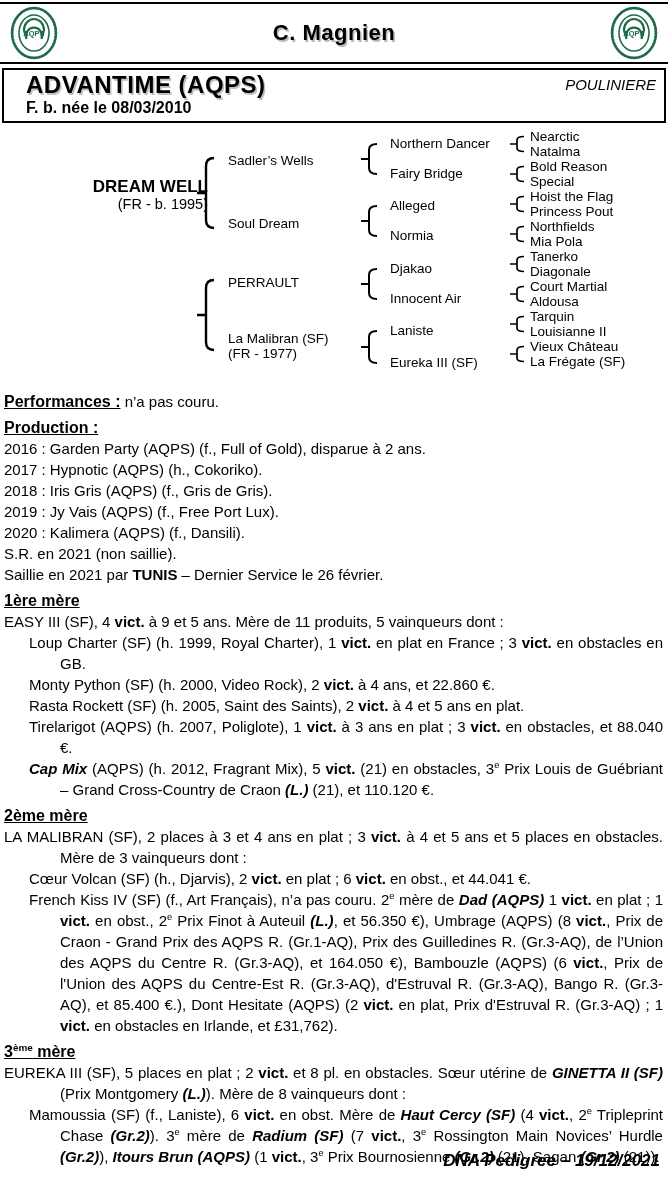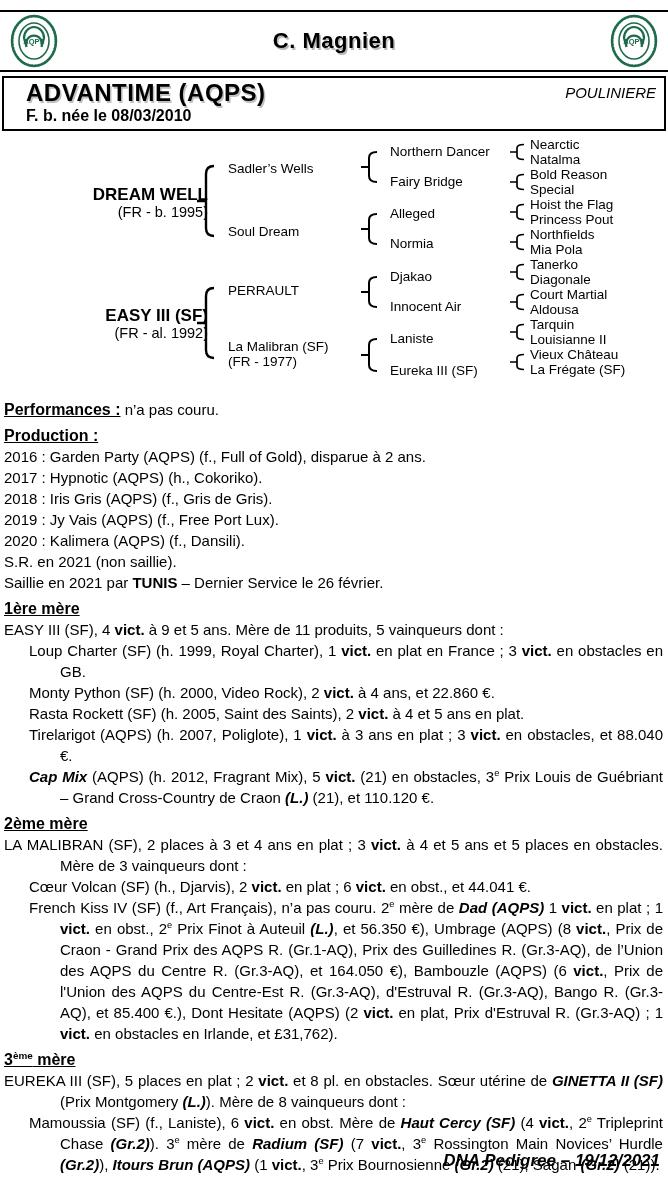--- a/index.html
+++ b/index.html
@@ -3,21 +3,21 @@
 <meta charset="utf-8">
 <style>
   html,body{margin:0;padding:0;background:#fff;}
   #page{
     width:668px;height:1177px;margin:0 auto;position:relative;
     font-family:"Liberation Sans","DejaVu Sans",sans-serif;
     color:#000;background:#fff;overflow:hidden;box-sizing:border-box;
   }
   
   #hdr{height:62px;border-top:2px solid #000;border-bottom:2px solid #000;
-       margin-top:10px;display:flex;align-items:center;justify-content:space-between;
+       margin-top:2px;display:flex;align-items:center;justify-content:space-between;
        padding:16px 10px;box-sizing:border-box;}
   #hdr .title{font-size:22px;font-weight:bold;text-shadow:1.5px 1.5px 0 #b9b9b9;letter-spacing:.5px;}
   .logo{width:48px;height:54px;flex:0 0 auto;}
   
   #tbox{border:2.5px solid #000;margin:4px 2px 0 2px;padding:2px 8px 4px 22px;box-sizing:border-box;}
   #tbox .row1{display:flex;justify-content:space-between;align-items:flex-start;}
   #tbox .hname{font-size:24px;font-weight:bold;letter-spacing:.5px;text-shadow:1.5px 1.5px 0 #c0c0c0;line-height:26px;}
   #tbox .status{font-size:15px;font-weight:normal;font-style:italic;margin-top:4px;}
   #tbox .birth{font-size:16px;font-weight:bold;line-height:19px;}
   
@@ -98,24 +98,20 @@
           <path d="M524,193.5 Q517,193.5 517,197 L517,205 Q517,208.5 524,208.5 M517,201 L510,201"></path>
           <path d="M524,223.5 Q517,223.5 517,227 L517,235 Q517,238.5 524,238.5 M517,231 L510,231"></path>
         </g>
       </g>
     </svg>
 
     <div class="abs g1" style="left:18px;top:54px">
       <div class="nm">DREAM WELL</div>
       <div class="dt">(FR - b. 1995)</div>
     </div>
-    <div class="abs g1" style="left:18px;top:175px">
-      <div class="nm">EASY III (SF)</div>
-      <div class="dt">(FR - al. 1992)</div>
-    </div>
 
     <div class="abs g2" style="left:228px;top:30px">Sadler’s Wells</div>
     <div class="abs g2" style="left:228px;top:93px">Soul Dream</div>
     <div class="abs g2" style="left:228px;top:152px">PERRAULT</div>
     <div class="abs g2" style="left:228px;top:208px">
       <div>La Malibran (SF)</div>
       <div class="dt">(FR - 1977)</div>
     </div>
 
     <div class="abs" style="left:390px;top:13px">Northern Dancer</div>

